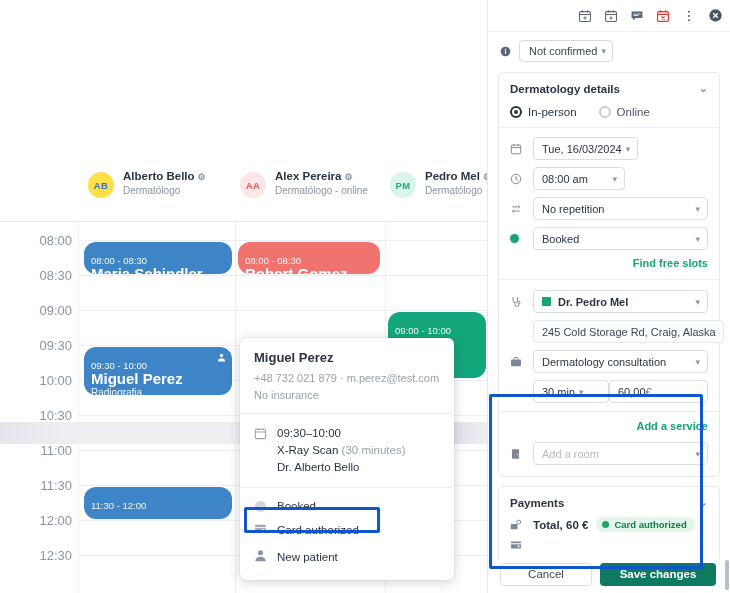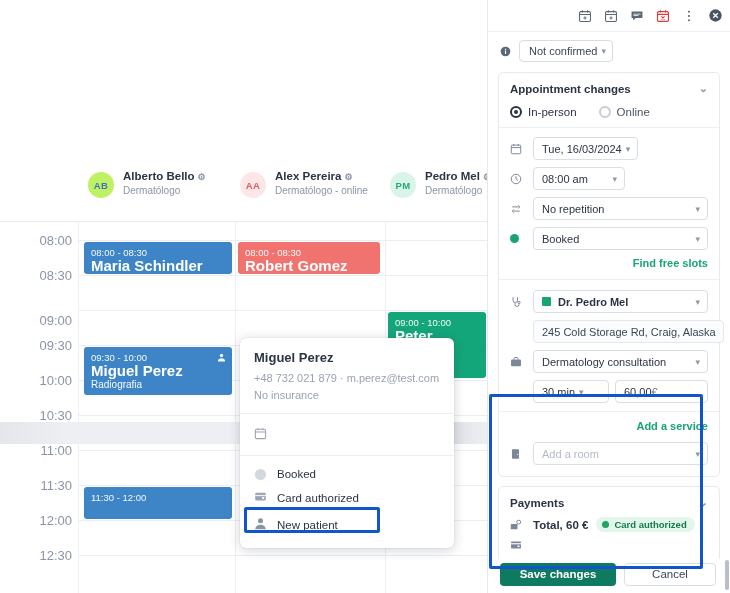--- a/index.html
+++ b/index.html
@@ -42,22 +42,22 @@
 
   .grid-area { position:absolute; left:0; top:222px; right:0; bottom:0; }
   .time-label {
     position: absolute; left: 14px; width: 58px; text-align: right;
     font-size: 13px; color: #8a94a6;
   }
   .hline { position: absolute; left: 78px; right: 0; height: 1px; background: #eceef1; }
   .vline { position: absolute; top: 0; bottom: 0; width: 1px; background: #eceef1; }
 
   .event {
-    position: absolute; border-radius: 3px; color: #fff;
-    padding: 5px 7px; overflow: hidden; cursor: pointer;
+    position: absolute; border-radius: 12px; color: #fff;
+    padding: 13px 7px; overflow: hidden; cursor: pointer;
   }
   .ev-time { font-size: 9.5px; line-height: 12px; opacity: .95; }
   .ev-name { font-size: 15px; font-weight: bold; line-height: 14px; }
   .ev-sub  { font-size: 10px; line-height: 13px; opacity: .95; }
   .ev-person-icon {
     position: absolute; right: 6px; top: 6px; width: 9px; height: 9px; opacity:.95;
   }
   .gray-band {
     position: absolute; left: 0; height: 22px;
     background: linear-gradient(90deg,#e3e5e9 0%,#eceef1 14%,#eceef1 80%,#dcdee3 92%,#eceef1 100%);
@@ -137,21 +137,21 @@
   .field.flat { border-color: #e4e7ec; background: #fbfcfd; color:#3c4657; cursor:text;align-items:center; }
   .field .val { flex: 1 1 auto; overflow: hidden; white-space: nowrap; }
   .field .ph { color: #b4bac5; }
   .chev { color: #8e97a6; font-size: 9px; margin-left: 4px; }
   .sq-green { width: 9px; height: 9px; background: #17a673; border-radius: 1px; margin-right: 7px; flex:0 0 9px; }
   .dot-green { width: 9px; height: 9px; background: #17a673; border-radius: 50%; flex:0 0 9px; }
   .link-green {
     text-align: right; font-size: 11px; color: #17a673; font-weight: bold;
     cursor: pointer; margin-top: 2px;
   }
-  .price-row { display: flex; gap: 6px; margin-bottom: 7px; padding-left: 23px; }
+  .price-row { display: flex; margin-bottom: 7px; padding-left: 23px; }
   .price-field {
     flex: 1 1 auto; height: 23px; border: 1px solid #d9dde4; border-radius: 4px;
     display: flex; align-items: center; padding: 0 7px 0 8px; font-size: 11px; color: #2b3445;
   }
   .hl-panel {
     position: absolute; left: 489px; top: 394px; width: 214px; height: 175px;
     border: 3px solid #1155cc; border-radius: 2px; z-index: 55; pointer-events: none;
   }
   .pay-row { display: flex; align-items: center; margin-bottom: 7px; }
   .pay-total { font-size: 11.5px; color: #2b3445; font-weight: bold; margin-right: 8px; }
@@ -179,21 +179,21 @@
 </style>
 </head>
 <body>
 
 <div id="app">
 
   <div id="calendar">
 
     <div class="cal-header">
       <div class="doc-col" style="left:88px;width:150px;">
-        <div class="doc-avatar" style="background:#bef264;color:#3f72c4;">
+        <div class="doc-avatar" style="background:#fde047;color:#3f72c4;">
             <span>AB</span>
           </div>
         <div class="doc-meta">
           <div class="doc-name"><span>Alberto Bello</span><span class="pin">⚙</span></div>
           <div class="doc-spec">Dermatólogo</div>
         </div>
       </div>
       <div class="doc-col" style="left:240px;width:150px;">
         <div class="doc-avatar" style="background:#fde6e6;color:#e05c5c;">
             <span>AA</span>
@@ -222,21 +222,21 @@
       <div class="hline" style="top:123px;"></div>
       <div class="hline" style="top:158px;"></div>
       <div class="hline" style="top:193px;"></div>
       <div class="hline" style="top:228px;"></div>
       <div class="hline" style="top:263px;"></div>
       <div class="hline" style="top:298px;"></div>
       <div class="hline" style="top:333px;"></div>
 
       <div class="time-label" style="top:11px;">08:00</div>
       <div class="time-label" style="top:46px;">08:30</div>
-      <div class="time-label" style="top:91px;">09:00</div>
+      <div class="time-label" style="top:81px;">09:00</div>
       <div class="time-label" style="top:116px;">09:30</div>
       <div class="time-label" style="top:151px;">10:00</div>
       <div class="time-label" style="top:186px;">10:30</div>
       <div class="time-label" style="top:221px;">11:00</div>
       <div class="time-label" style="top:256px;">11:30</div>
       <div class="time-label" style="top:291px;">12:00</div>
       <div class="time-label" style="top:326px;">12:30</div>
 
       <div class="vline" style="left:78px;"></div>
       <div class="vline" style="left:235px;"></div>
@@ -284,20 +284,28 @@
     </div>
 
     <div class="pop-sec">
       <div class="pop-row">
         <span class="pop-ico">
           <svg viewBox="0 0 16 16" fill="none" stroke="#9aa2b1" stroke-width="1.3" width="13" height="13">
             <rect x="1.7" y="2.8" width="12.6" height="11.5" rx="1.4"></rect>
             <path d="M1.7 6.2h12.6M5 1.4v2.6M11 1.4v2.6"></path>
           </svg>
         </span>
+        <div>
+          <div class="pop-when">09:30–10:00</div>
+          <div class="pop-when">
+            <span>X-Ray Scan</span>
+            <span class="muted">(30 minutes)</span>
+          </div>
+          <div class="pop-when">Dr. Alberto Bello</div>
+        </div>
       </div>
     </div>
 
     <div class="pop-sec" style="padding-top:8px;padding-bottom:10px;">
       <div class="pop-item">
         <span class="dot-gray"></span>
         <span class="pop-item-label">Booked</span>
       </div>
       <div class="pop-item">
         <span class="pop-ico" style="margin-left:0;margin-right:9px;">
@@ -376,21 +384,21 @@
           <rect x="7.2" y="4" width="1.6" height="1.8" fill="#fff"></rect>
         </svg>
         <div class="status-sel">
           <span>Not confirmed</span>
           <span class="chev">▾</span>
         </div>
       </div>
 
       <div class="card">
         <div class="card-head">
-          <span>Appointment changes</span>
+          <span>Dermatology details</span>
           <span class="chev" style="font-size:11px;">⌄</span>
         </div>
 
         <div class="radio-row">
           <span class="radio on"></span>
           <span class="radio-lbl">In-person</span>
           <span class="radio"></span>
           <span class="radio-lbl off">Online</span>
         </div>
         <div class="divider"></div>
@@ -536,21 +544,21 @@
               <rect x="1.4" y="5.6" width="13.2" height="1.5" fill="#fff"></rect>
               <rect x="9.8" y="8.6" width="3.2" height="2.2" rx="1" fill="#fff"></rect>
             </svg>
           </span>
         </div>
 
       </div>
     </div>
 
     <div class="footer">
+      <div class="btn btn-cancel">Cancel</div>
       <div class="btn btn-save">Save changes</div>
-      <div class="btn btn-cancel">Cancel</div>
     </div>
 
     <div class="scrollbar"></div>
   </div>
 
   <div class="hl-panel"></div>
 </div>
 
 </body></html>

